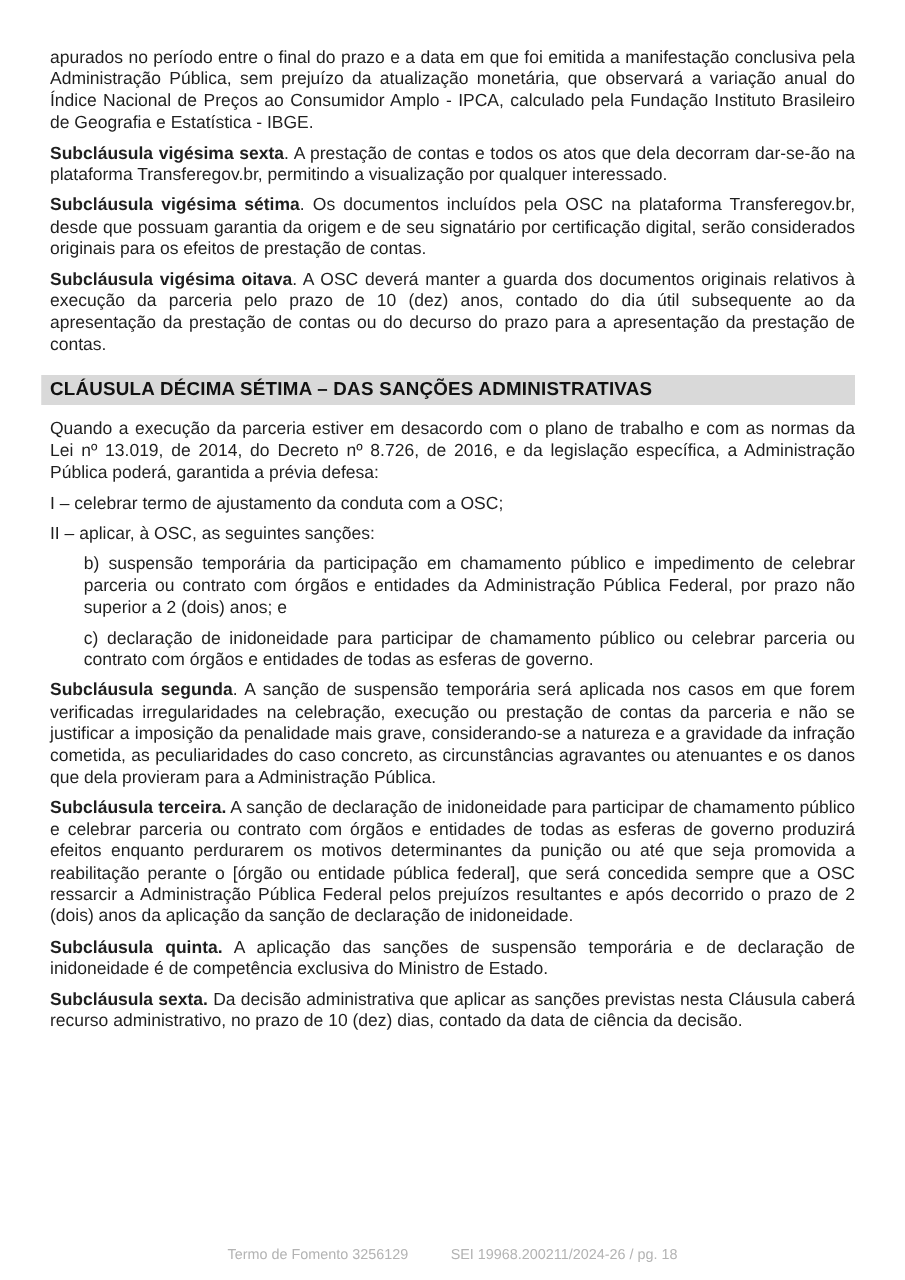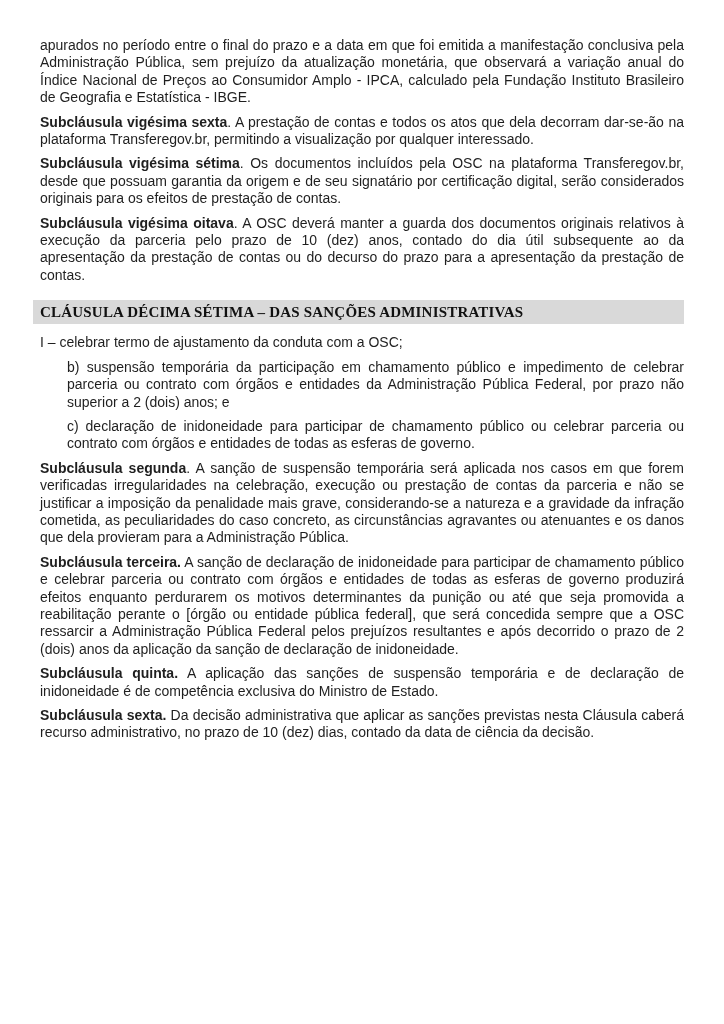--- a/index.html
+++ b/index.html
@@ -32,21 +32,21 @@
     text-align: justify;
     color: #1f1f1f;
   }
   p.body b {
     font-weight: bold;
   }
   p.indent {
     margin-left: 27px;
   }
   .clause-heading {
-    font-family: Liberation Serif, serif;
+    font-family: Liberation Sans, sans-serif;
     font-weight: bold;
     font-size: 15px;
     line-height: 24px;
     color: #111111;
     background: #d9d9d9;
     margin: 16px 0 10px -7px;
     padding: 0 4px 0 7px;
     letter-spacing: 0.2px;
   }
   .footer {
@@ -75,34 +75,39 @@
     <p class="body">apurados no período entre o final do prazo e a data em que foi emitida a manifestação conclusiva pela Administração Pública, sem prejuízo da atualização monetária, que observará a variação anual do Índice Nacional de Preços ao Consumidor Amplo - IPCA, calculado pela Fundação Instituto Brasileiro de Geografia e Estatística - IBGE.</p>
 
     <p class="body"><b>Subcláusula vigésima sexta</b><span>. A prestação de contas e todos os atos que dela decorram dar-se-ão na plataforma Transferegov.br, permitindo a visualização por qualquer interessado.</span></p>
 
     <p class="body"><b>Subcláusula vigésima sétima</b><span>. Os documentos incluídos pela OSC na plataforma Transferegov.br, desde que possuam garantia da origem e de seu signatário por certificação digital, serão considerados originais para os efeitos de prestação de contas.</span></p>
 
     <p class="body"><b>Subcláusula vigésima oitava</b><span>. A OSC deverá manter a guarda dos documentos originais relativos à execução da parceria pelo prazo de 10 (dez) anos, contado do dia útil subsequente ao da apresentação da prestação de contas ou do decurso do prazo para a apresentação da prestação de contas.</span></p>
 
     <div class="clause-heading" style="background-color: rgb(217, 217, 217);">CLÁUSULA DÉCIMA SÉTIMA – DAS SANÇÕES ADMINISTRATIVAS</div>
 
+    <p class="body">Quando a execução da parceria estiver em desacordo com o plano de trabalho e com as normas da Lei nº 13.019, de 2014, do Decreto nº 8.726, de 2016, e da legislação específica, a Administração Pública poderá, garantida a prévia defesa:</p>
 
     <p class="body">I – celebrar termo de ajustamento da conduta com a OSC;</p>
 
+    <p class="body">II – aplicar, à OSC, as seguintes sanções:</p>
 
 
     <p class="body indent">b) suspensão temporária da participação em chamamento público e impedimento de celebrar parceria ou contrato com órgãos e entidades da Administração Pública Federal, por prazo não superior a 2 (dois) anos; e</p>
 
     <p class="body indent">c) declaração de inidoneidade para participar de chamamento público ou celebrar parceria ou contrato com órgãos e entidades de todas as esferas de governo.</p>
 
 
     <p class="body"><b>Subcláusula segunda</b><span>. A sanção de suspensão temporária será aplicada nos casos em que forem verificadas irregularidades na celebração, execução ou prestação de contas da parceria e não se justificar a imposição da penalidade mais grave, considerando-se a natureza e a gravidade da infração cometida, as peculiaridades do caso concreto, as circunstâncias agravantes ou atenuantes e os danos que dela provieram para a Administração Pública.</span></p>
 
     <p class="body"><b>Subcláusula terceira.</b><span> A sanção de declaração de inidoneidade para participar de chamamento público e celebrar parceria ou contrato com órgãos e entidades de todas as esferas de governo produzirá efeitos enquanto perdurarem os motivos determinantes da punição ou até que seja promovida a reabilitação perante o [órgão ou entidade pública federal], que será concedida sempre que a OSC ressarcir a Administração Pública Federal pelos prejuízos resultantes e após decorrido o prazo de 2 (dois) anos da aplicação da sanção de declaração de inidoneidade.</span></p>
 
 
     <p class="body"><b>Subcláusula quinta.</b><span> A aplicação das sanções de suspensão temporária e de declaração de inidoneidade é de competência exclusiva do Ministro de Estado.</span></p>
 
     <p class="body"><b>Subcláusula sexta.</b><span> Da decisão administrativa que aplicar as sanções previstas nesta Cláusula caberá recurso administrativo, no prazo de 10 (dez) dias, contado da data de ciência da decisão.</span></p>
 
   </div>
 
+  <div class="footer" style="color: rgb(179, 179, 179);">
+    <span>Termo de Fomento 3256129</span><span class="gap"></span><span>SEI 19968.200211/2024-26 / pg. 18</span>
+  </div>
 </div>
 
 </body></html>

